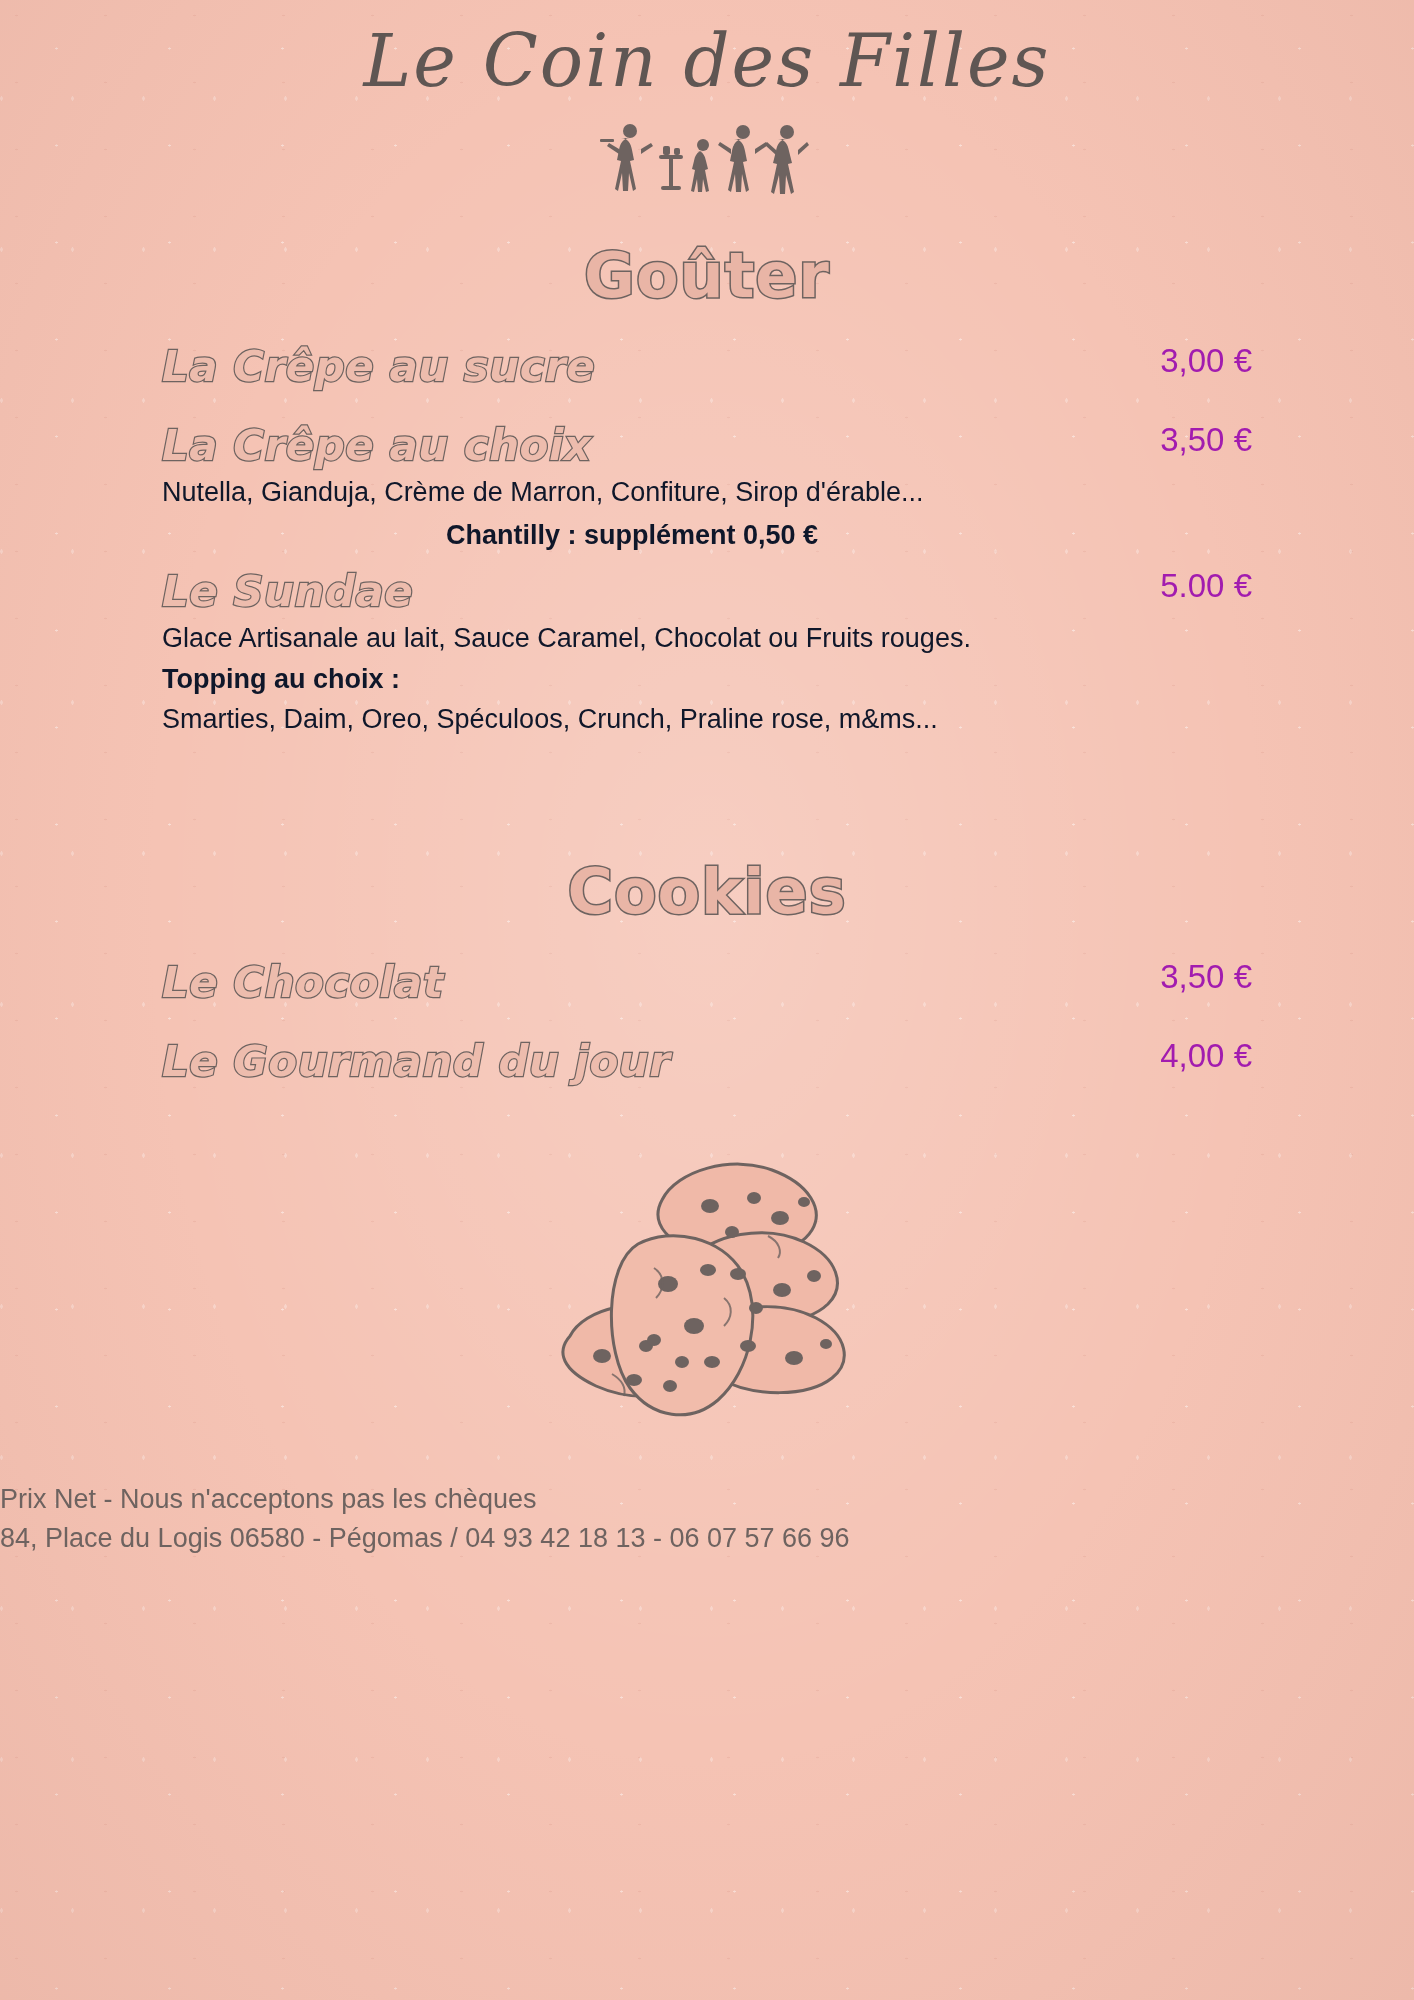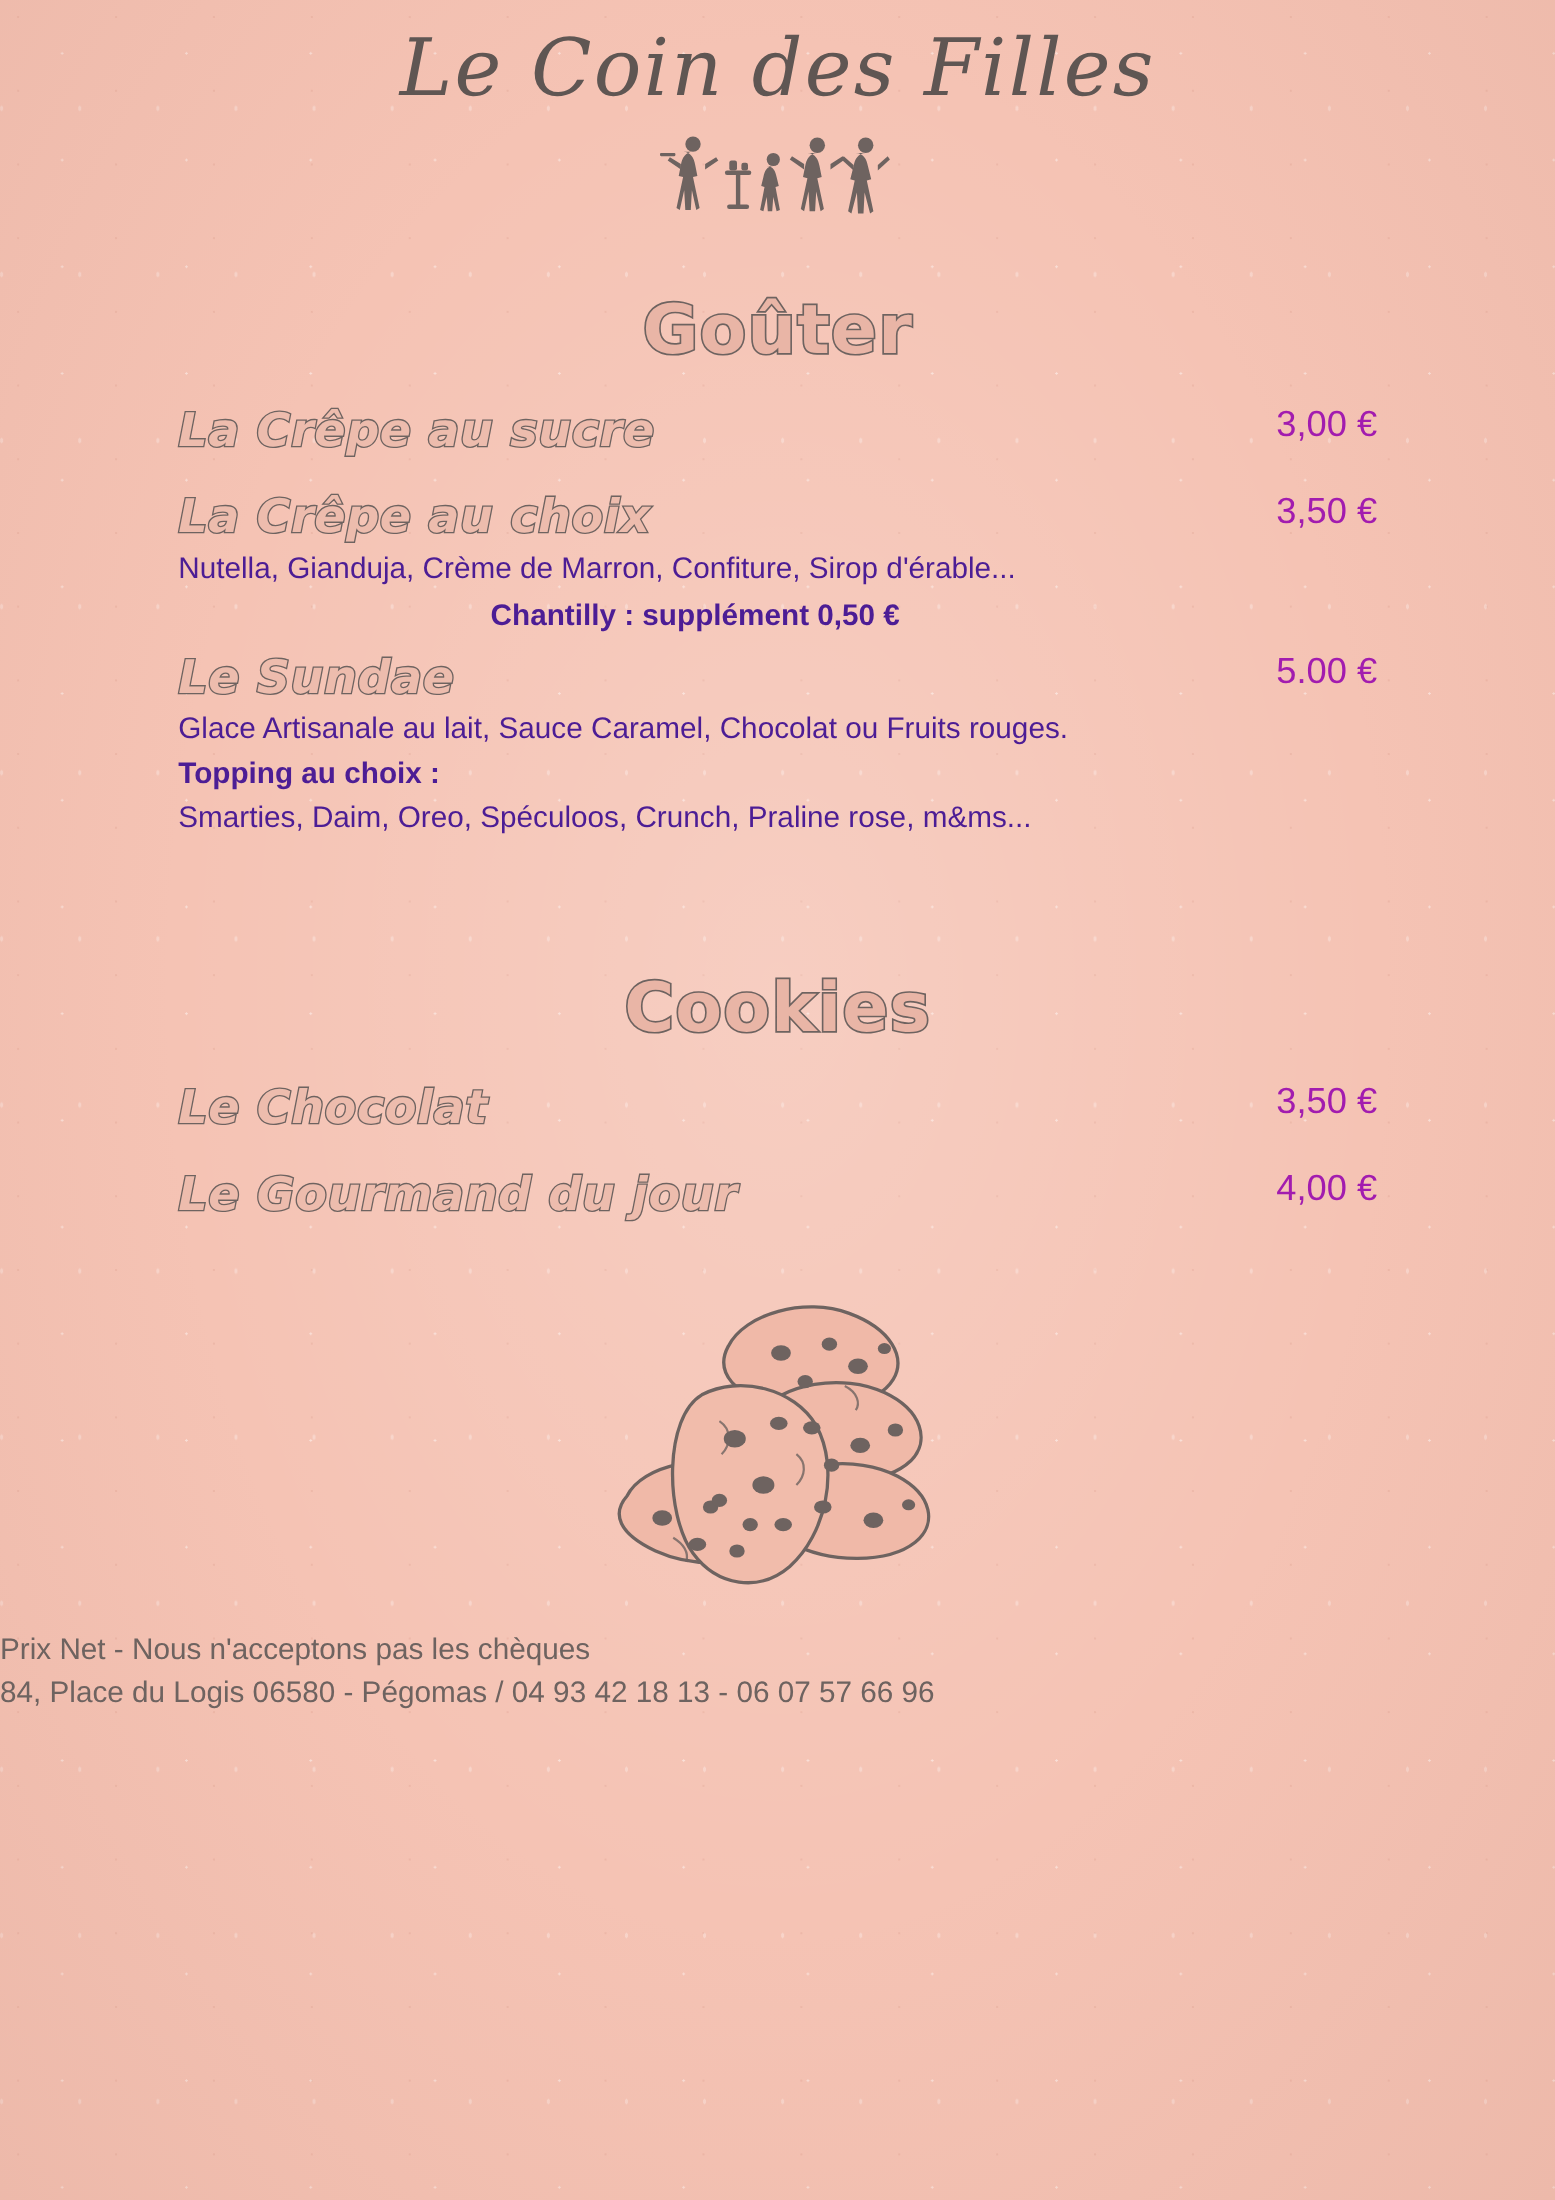--- a/index.html
+++ b/index.html
@@ -66,21 +66,21 @@
     text-align: center;
     font-family: "DejaVu Sans", sans-serif;
     font-weight: 700;
     font-size: 62px;
     letter-spacing: 1px;
     color: #e9b5a6;
     -webkit-text-stroke: 3px #6e6360;
     paint-order: stroke fill;
     margin: 0;
   }
-  #gouter-title { margin-top: 58px; }
+  #gouter-title { margin-top: 34px; }
   #cookies-title { margin-top: 118px; }
 
   
   .menu {
     margin: 0 auto;
     width: 1090px;
   }
   .item {
     margin-top: 30px;
   }
@@ -109,21 +109,21 @@
   .price-stack {
     text-align: right;
   }
   .price-note {
     font-size: 27px;
     color: #6e6360;
     margin-top: 2px;
   }
   .desc {
     font-size: 27px;
-    color: #4c1d95;
+    color: #0f172a;
     margin-top: 4px;
     line-height: 1.35;
   }
   .desc.bold {
     font-weight: 700;
   }
   .desc.right {
     text-align: center;
     margin-top: 6px;
     padding-right: 150px;

